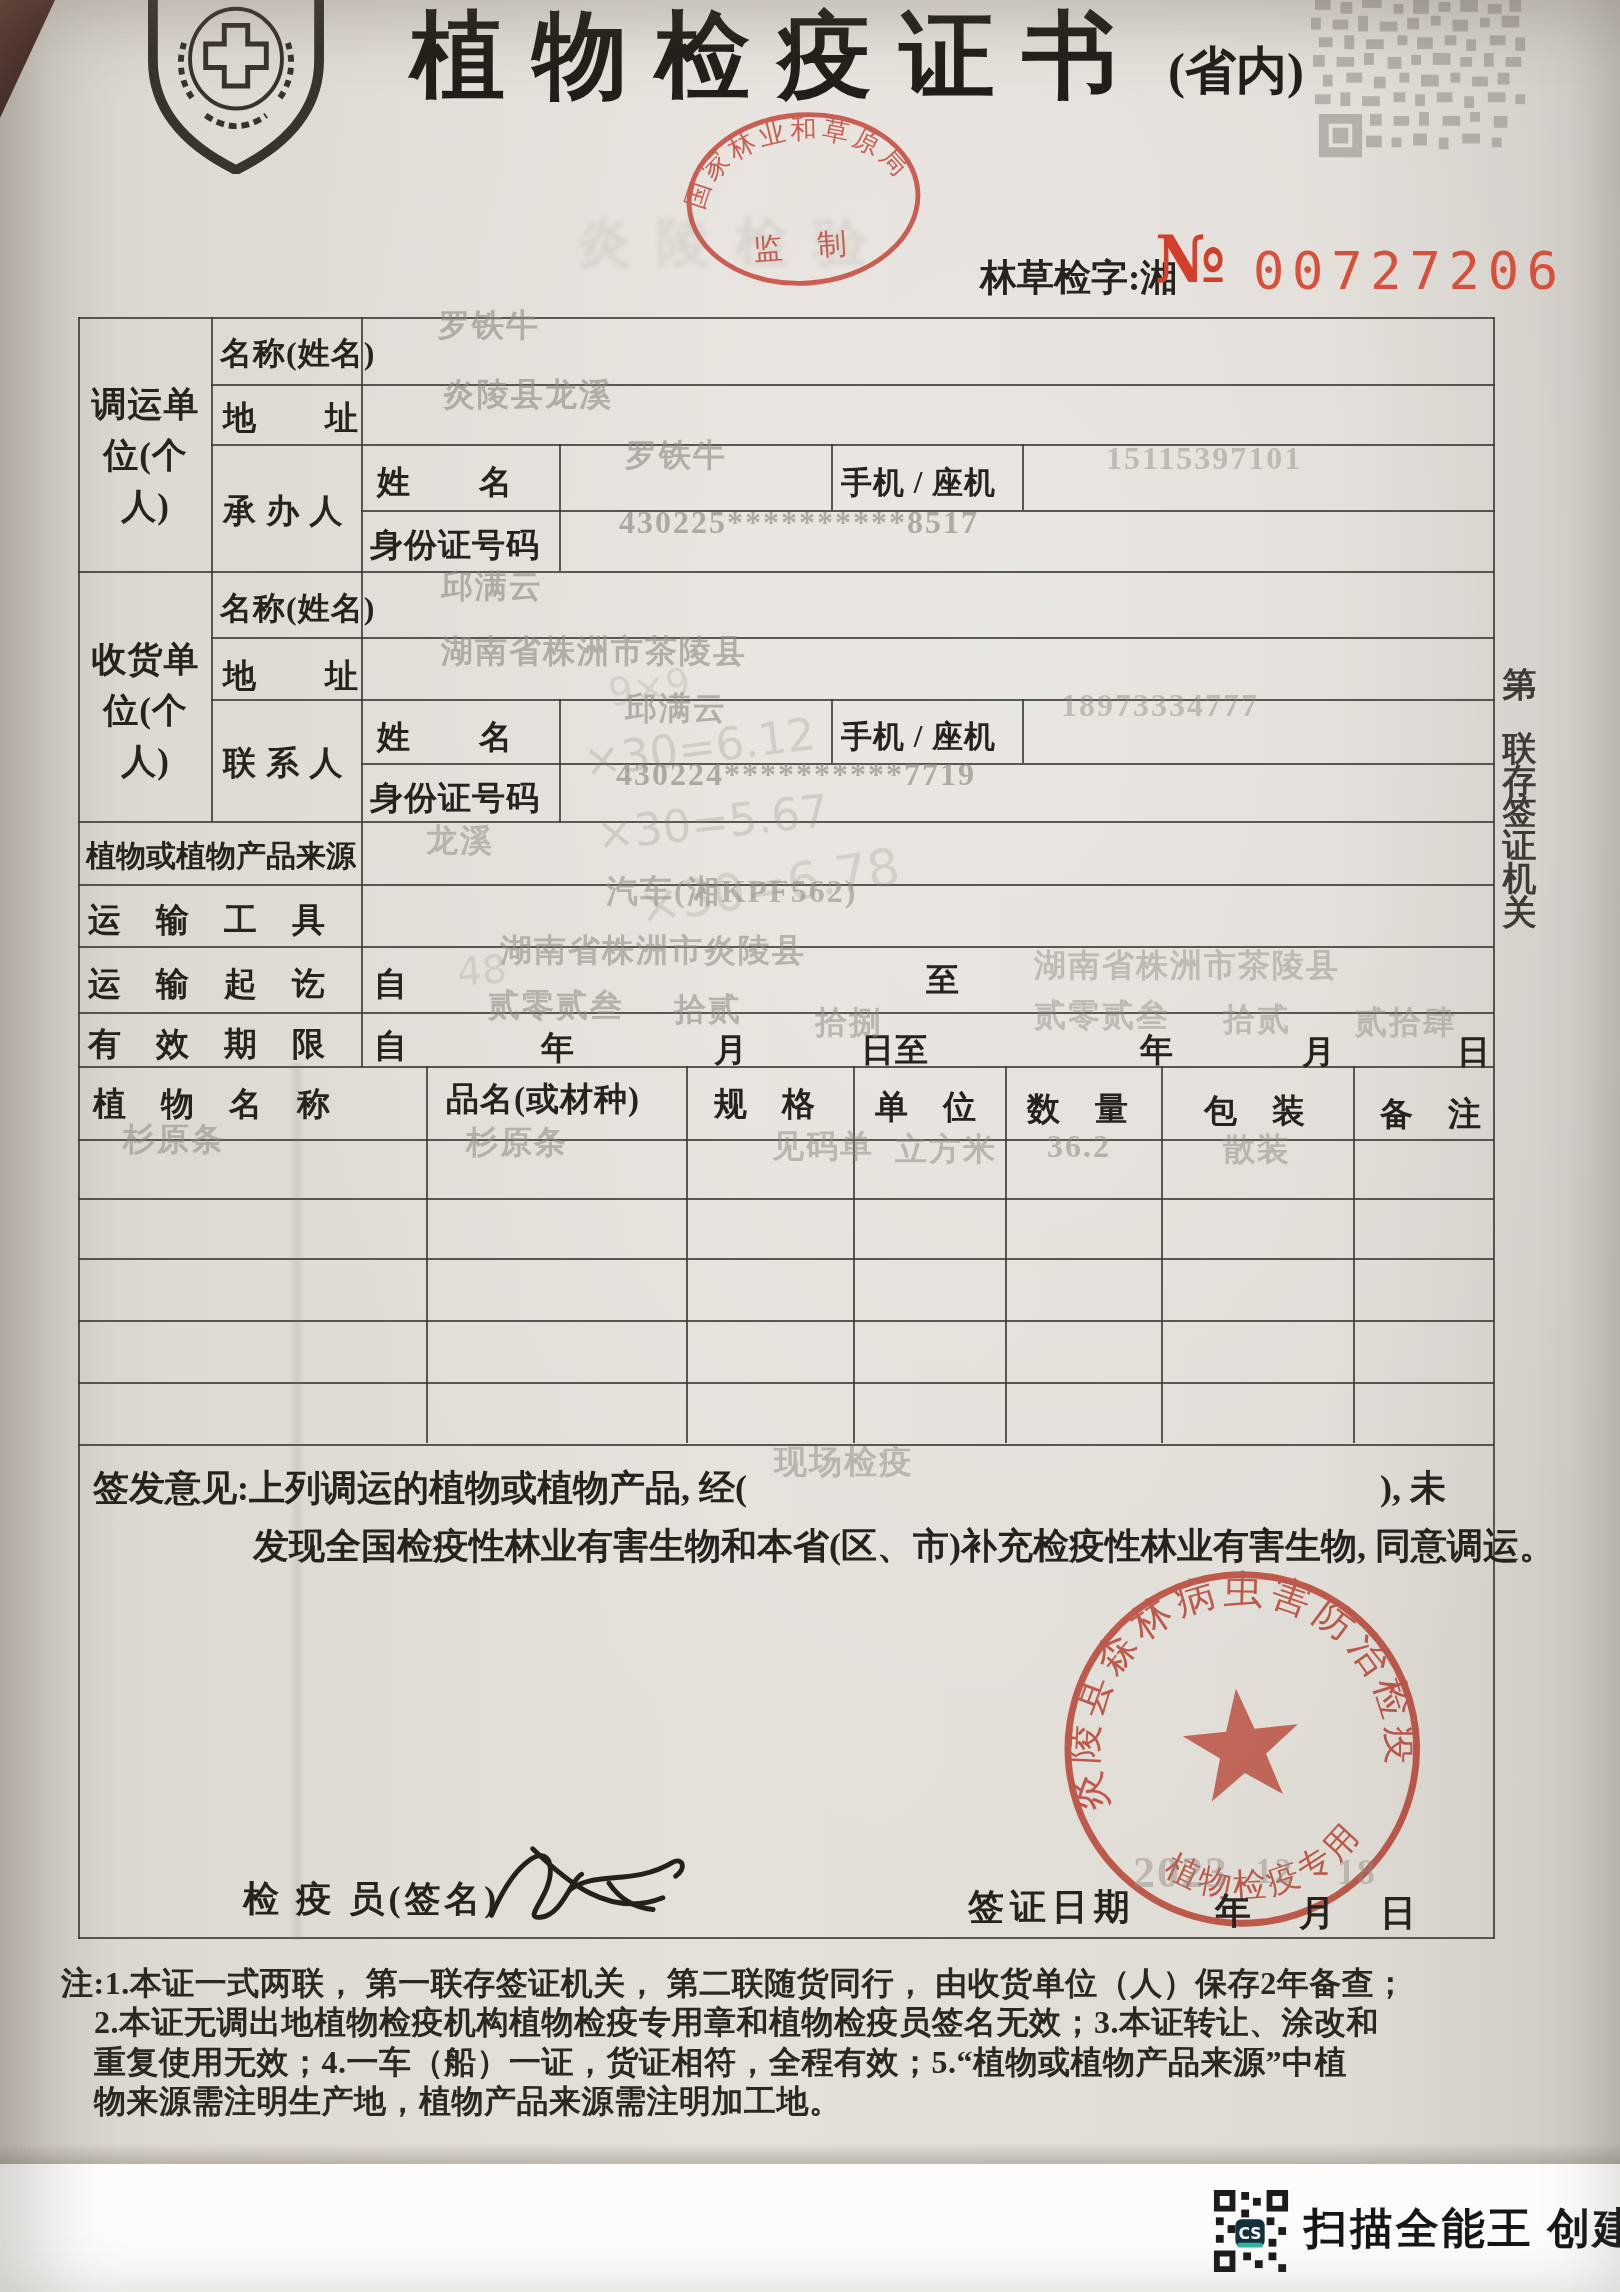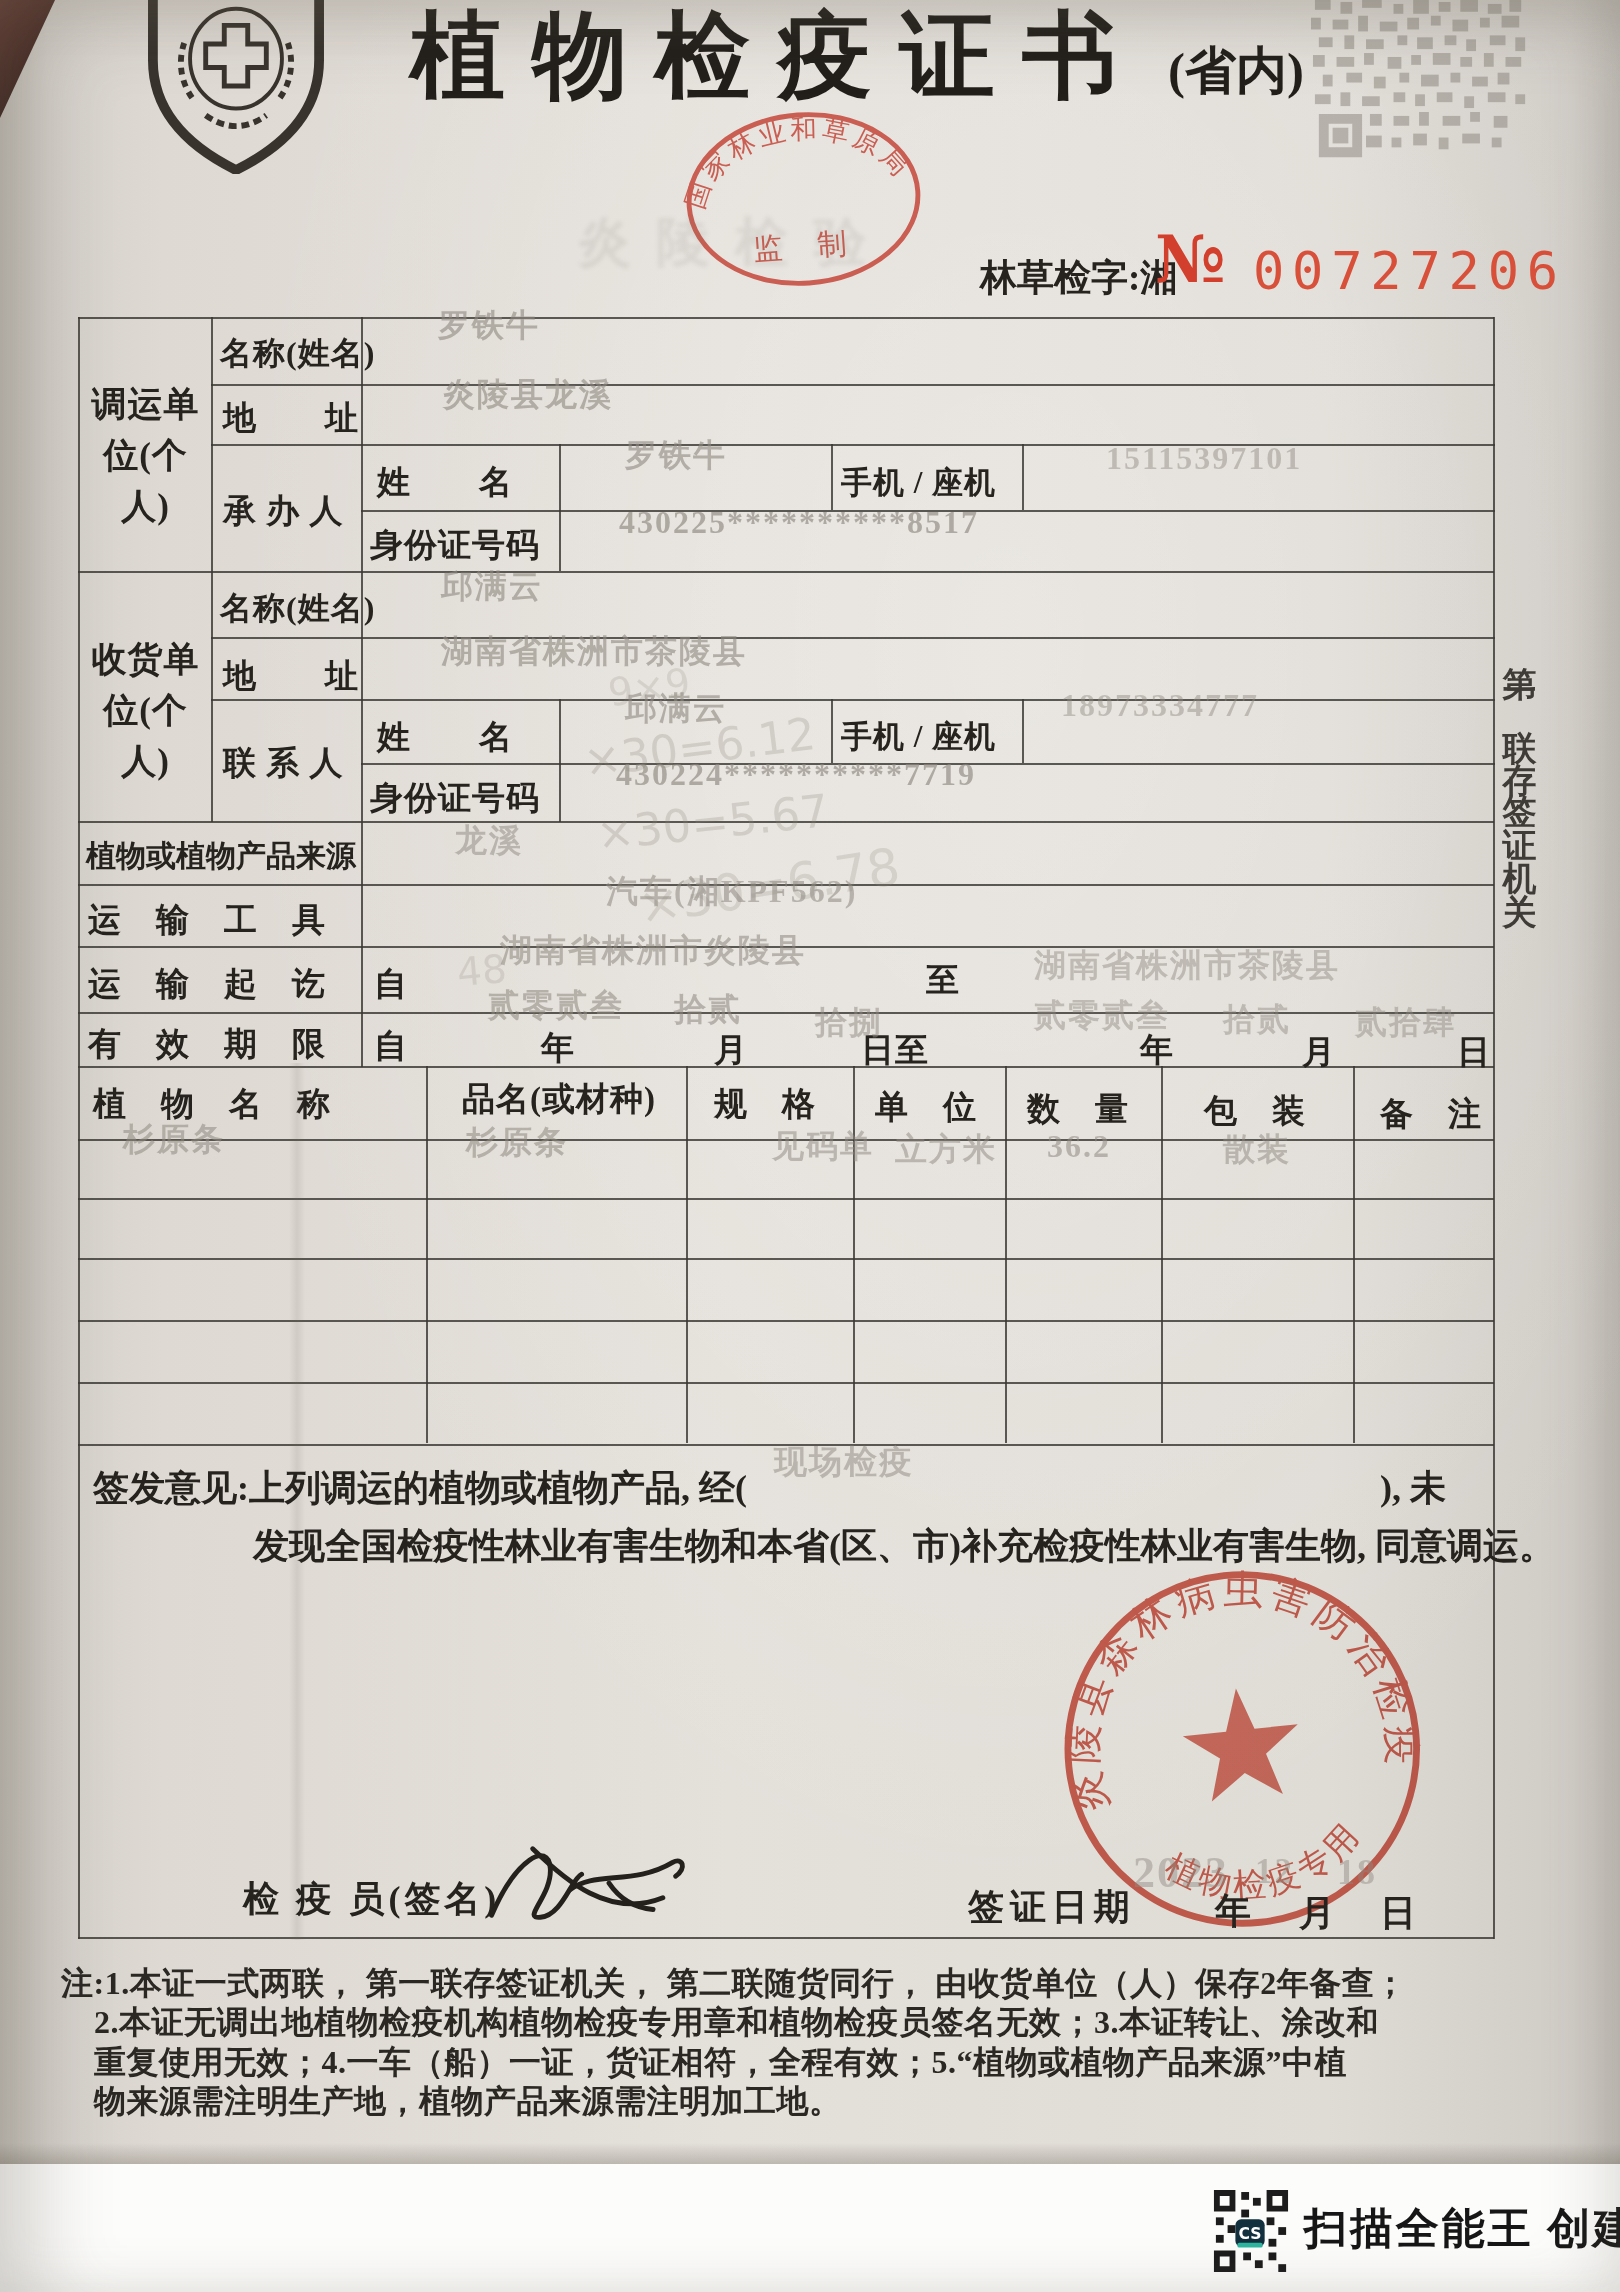--- a/index.html
+++ b/index.html
@@ -192,21 +192,21 @@
   <div class="ft" style="left:1061px;top:686px;opacity:.45;">18973334777</div>
   <div class="ft" style="left:616px;top:755px;opacity:.65;">430224**********7719</div>
 
   <div class="pencil" style="left:608px;top:668px;transform:rotate(-8deg);opacity:.2;font-size:39px;">9×9</div>
   <div class="pencil" style="left:583px;top:725px;transform:rotate(-7deg);opacity:.25;font-size:45px;">×30=6.12</div>
   <div class="pencil" style="left:596px;top:800px;transform:rotate(-6deg);opacity:.25;font-size:45px;">×30=5.67</div>
   <div class="pencil" style="left:637px;top:861px;transform:rotate(-9deg);opacity:.22;font-size:51px;">×30=6.78</div>
   <div class="pencil" style="left:457px;top:951px;transform:rotate(-5deg);opacity:.2;font-size:39px;">48</div>
 
   <div class="lbl" style="left:86px;top:836px;font-size:30px;letter-spacing:0;">植物或植物产品来源</div>
-  <div class="ft" style="left:426px;top:821px;opacity:.5;margin-left:29px;">龙溪</div>
+  <div class="ft" style="left:426px;top:821px;opacity:.5;">龙溪</div>
 
   <div class="lbl" style="left:88px;top:899px;">运　输　工　具</div>
   <div class="ft" style="left:606px;top:872px;opacity:.55;">汽车(湘KPF562)</div>
 
   <div class="lbl" style="left:88px;top:963px;">运　输　起　讫</div>
   <div class="lbl" style="left:374px;top:963px;">自</div>
   <div class="lbl" style="left:926px;top:959px;">至</div>
   <div class="ft" style="left:500px;top:931px;opacity:.55;">湖南省株洲市炎陵县</div>
   <div class="ft" style="left:1034px;top:946px;opacity:.45;">湖南省株洲市茶陵县</div>
 
@@ -220,21 +220,21 @@
   <div class="lbl" style="left:1457px;top:1031px;">日</div>
 
   <div class="ft" style="left:488px;top:986px;opacity:.55;">贰零贰叁</div>
   <div class="ft" style="left:674px;top:990px;opacity:.55;">拾贰</div>
   <div class="ft" style="left:815px;top:1003px;opacity:.5;">拾捌</div>
   <div class="ft" style="left:1034px;top:996px;opacity:.45;">贰零贰叁</div>
   <div class="ft" style="left:1223px;top:1000px;opacity:.45;">拾贰</div>
   <div class="ft" style="left:1355px;top:1003px;opacity:.45;">贰拾肆</div>
 
   <div class="lbl" style="left:93px;top:1083px;">植　物　名　称</div>
-  <div class="lbl" style="left:446px;top:1078px;margin-left:16px;">品名(或材种)</div>
+  <div class="lbl" style="left:446px;top:1078px;">品名(或材种)</div>
   <div class="lbl" style="left:714px;top:1083px;">规　格</div>
   <div class="lbl" style="left:875px;top:1086px;">单　位</div>
   <div class="lbl" style="left:1027px;top:1088px;">数　量</div>
   <div class="lbl" style="left:1204px;top:1090px;">包　装</div>
   <div class="lbl" style="left:1380px;top:1093px;">备　注</div>
 
   <div class="ft" style="left:123px;top:1120px;opacity:.55;">杉原条</div>
   <div class="ft" style="left:466px;top:1123px;opacity:.55;">杉原条</div>
   <div class="ft" style="left:772px;top:1127px;opacity:.5;">见码单</div>
   <div class="ft" style="left:895px;top:1130px;opacity:.5;">立方米</div>

